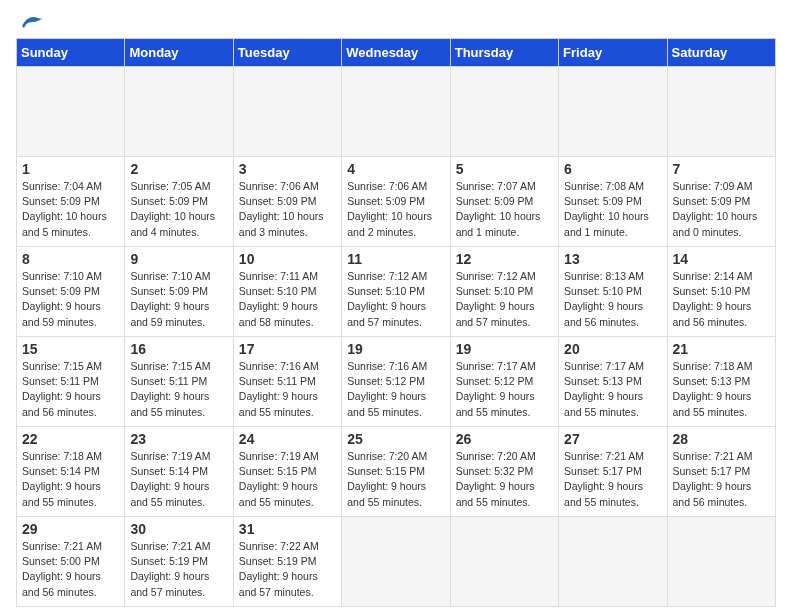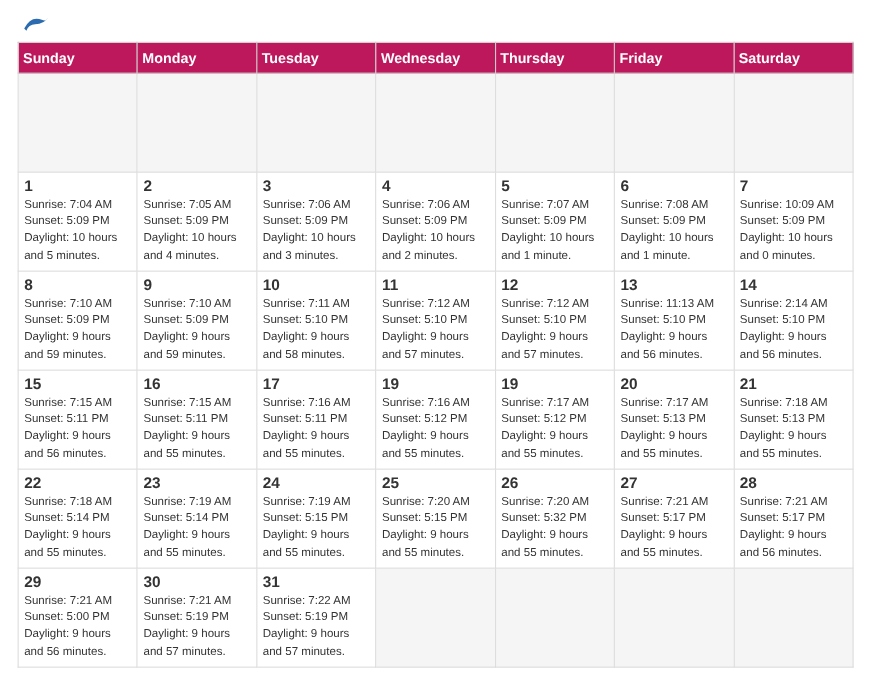--- a/index.html
+++ b/index.html
@@ -32,21 +32,21 @@
     .subtitle {
       font-size: 15px;
       color: #555;
     }
     table {
       width: 100%;
       border-collapse: collapse;
       font-size: 11px;
     }
     thead tr th {
-      background-color: #be185d;
+      background-color: #1d4ed8;
       color: #fff;
       padding: 6px 4px;
       font-size: 13px;
       font-weight: bold;
       text-align: left;
       border: 1px solid #ccc;
     }
     tbody tr td {
       vertical-align: top;
       padding: 4px 5px;
@@ -115,29 +115,29 @@
         <td class="empty"></td>
         <td class="empty"></td>
       </tr>
       <tr>
         <td><span class="day-num">1</span><span class="cell-text">Sunrise: 7:04 AM</span><br><span class="cell-text">Sunset: 5:09 PM</span><br><span class="cell-text">Daylight: 10 hours and 5 minutes.</span></td>
         <td><span class="day-num">2</span><span class="cell-text">Sunrise: 7:05 AM</span><br><span class="cell-text">Sunset: 5:09 PM</span><br><span class="cell-text">Daylight: 10 hours and 4 minutes.</span></td>
         <td><span class="day-num">3</span><span class="cell-text">Sunrise: 7:06 AM</span><br><span class="cell-text">Sunset: 5:09 PM</span><br><span class="cell-text">Daylight: 10 hours and 3 minutes.</span></td>
         <td><span class="day-num">4</span><span class="cell-text">Sunrise: 7:06 AM</span><br><span class="cell-text">Sunset: 5:09 PM</span><br><span class="cell-text">Daylight: 10 hours and 2 minutes.</span></td>
         <td><span class="day-num">5</span><span class="cell-text">Sunrise: 7:07 AM</span><br><span class="cell-text">Sunset: 5:09 PM</span><br><span class="cell-text">Daylight: 10 hours and 1 minute.</span></td>
         <td><span class="day-num">6</span><span class="cell-text">Sunrise: 7:08 AM</span><br><span class="cell-text">Sunset: 5:09 PM</span><br><span class="cell-text">Daylight: 10 hours and 1 minute.</span></td>
-        <td><span class="day-num">7</span><span class="cell-text">Sunrise: 10:09 AM</span><br><span class="cell-text">Sunset: 5:09 PM</span><br><span class="cell-text">Daylight: 10 hours and 0 minutes.</span></td>
+        <td><span class="day-num">7</span><span class="cell-text">Sunrise: 7:09 AM</span><br><span class="cell-text">Sunset: 5:09 PM</span><br><span class="cell-text">Daylight: 10 hours and 0 minutes.</span></td>
       </tr>
       <tr>
         <td><span class="day-num">8</span><span class="cell-text">Sunrise: 7:10 AM</span><br><span class="cell-text">Sunset: 5:09 PM</span><br><span class="cell-text">Daylight: 9 hours and 59 minutes.</span></td>
         <td><span class="day-num">9</span><span class="cell-text">Sunrise: 7:10 AM</span><br><span class="cell-text">Sunset: 5:09 PM</span><br><span class="cell-text">Daylight: 9 hours and 59 minutes.</span></td>
         <td><span class="day-num">10</span><span class="cell-text">Sunrise: 7:11 AM</span><br><span class="cell-text">Sunset: 5:10 PM</span><br><span class="cell-text">Daylight: 9 hours and 58 minutes.</span></td>
         <td><span class="day-num">11</span><span class="cell-text">Sunrise: 7:12 AM</span><br><span class="cell-text">Sunset: 5:10 PM</span><br><span class="cell-text">Daylight: 9 hours and 57 minutes.</span></td>
         <td><span class="day-num">12</span><span class="cell-text">Sunrise: 7:12 AM</span><br><span class="cell-text">Sunset: 5:10 PM</span><br><span class="cell-text">Daylight: 9 hours and 57 minutes.</span></td>
-        <td><span class="day-num">13</span><span class="cell-text">Sunrise: 11:13 AM</span><br><span class="cell-text">Sunset: 5:10 PM</span><br><span class="cell-text">Daylight: 9 hours and 56 minutes.</span></td>
+        <td><span class="day-num">13</span><span class="cell-text">Sunrise: 8:13 AM</span><br><span class="cell-text">Sunset: 5:10 PM</span><br><span class="cell-text">Daylight: 9 hours and 56 minutes.</span></td>
         <td><span class="day-num">14</span><span class="cell-text">Sunrise: 2:14 AM</span><br><span class="cell-text">Sunset: 5:10 PM</span><br><span class="cell-text">Daylight: 9 hours and 56 minutes.</span></td>
       </tr>
       <tr>
         <td><span class="day-num">15</span><span class="cell-text">Sunrise: 7:15 AM</span><br><span class="cell-text">Sunset: 5:11 PM</span><br><span class="cell-text">Daylight: 9 hours and 56 minutes.</span></td>
         <td><span class="day-num">16</span><span class="cell-text">Sunrise: 7:15 AM</span><br><span class="cell-text">Sunset: 5:11 PM</span><br><span class="cell-text">Daylight: 9 hours and 55 minutes.</span></td>
         <td><span class="day-num">17</span><span class="cell-text">Sunrise: 7:16 AM</span><br><span class="cell-text">Sunset: 5:11 PM</span><br><span class="cell-text">Daylight: 9 hours and 55 minutes.</span></td>
         <td><span class="day-num">19</span><span class="cell-text">Sunrise: 7:16 AM</span><br><span class="cell-text">Sunset: 5:12 PM</span><br><span class="cell-text">Daylight: 9 hours and 55 minutes.</span></td>
         <td><span class="day-num">19</span><span class="cell-text">Sunrise: 7:17 AM</span><br><span class="cell-text">Sunset: 5:12 PM</span><br><span class="cell-text">Daylight: 9 hours and 55 minutes.</span></td>
         <td><span class="day-num">20</span><span class="cell-text">Sunrise: 7:17 AM</span><br><span class="cell-text">Sunset: 5:13 PM</span><br><span class="cell-text">Daylight: 9 hours and 55 minutes.</span></td>
         <td><span class="day-num">21</span><span class="cell-text">Sunrise: 7:18 AM</span><br><span class="cell-text">Sunset: 5:13 PM</span><br><span class="cell-text">Daylight: 9 hours and 55 minutes.</span></td>

